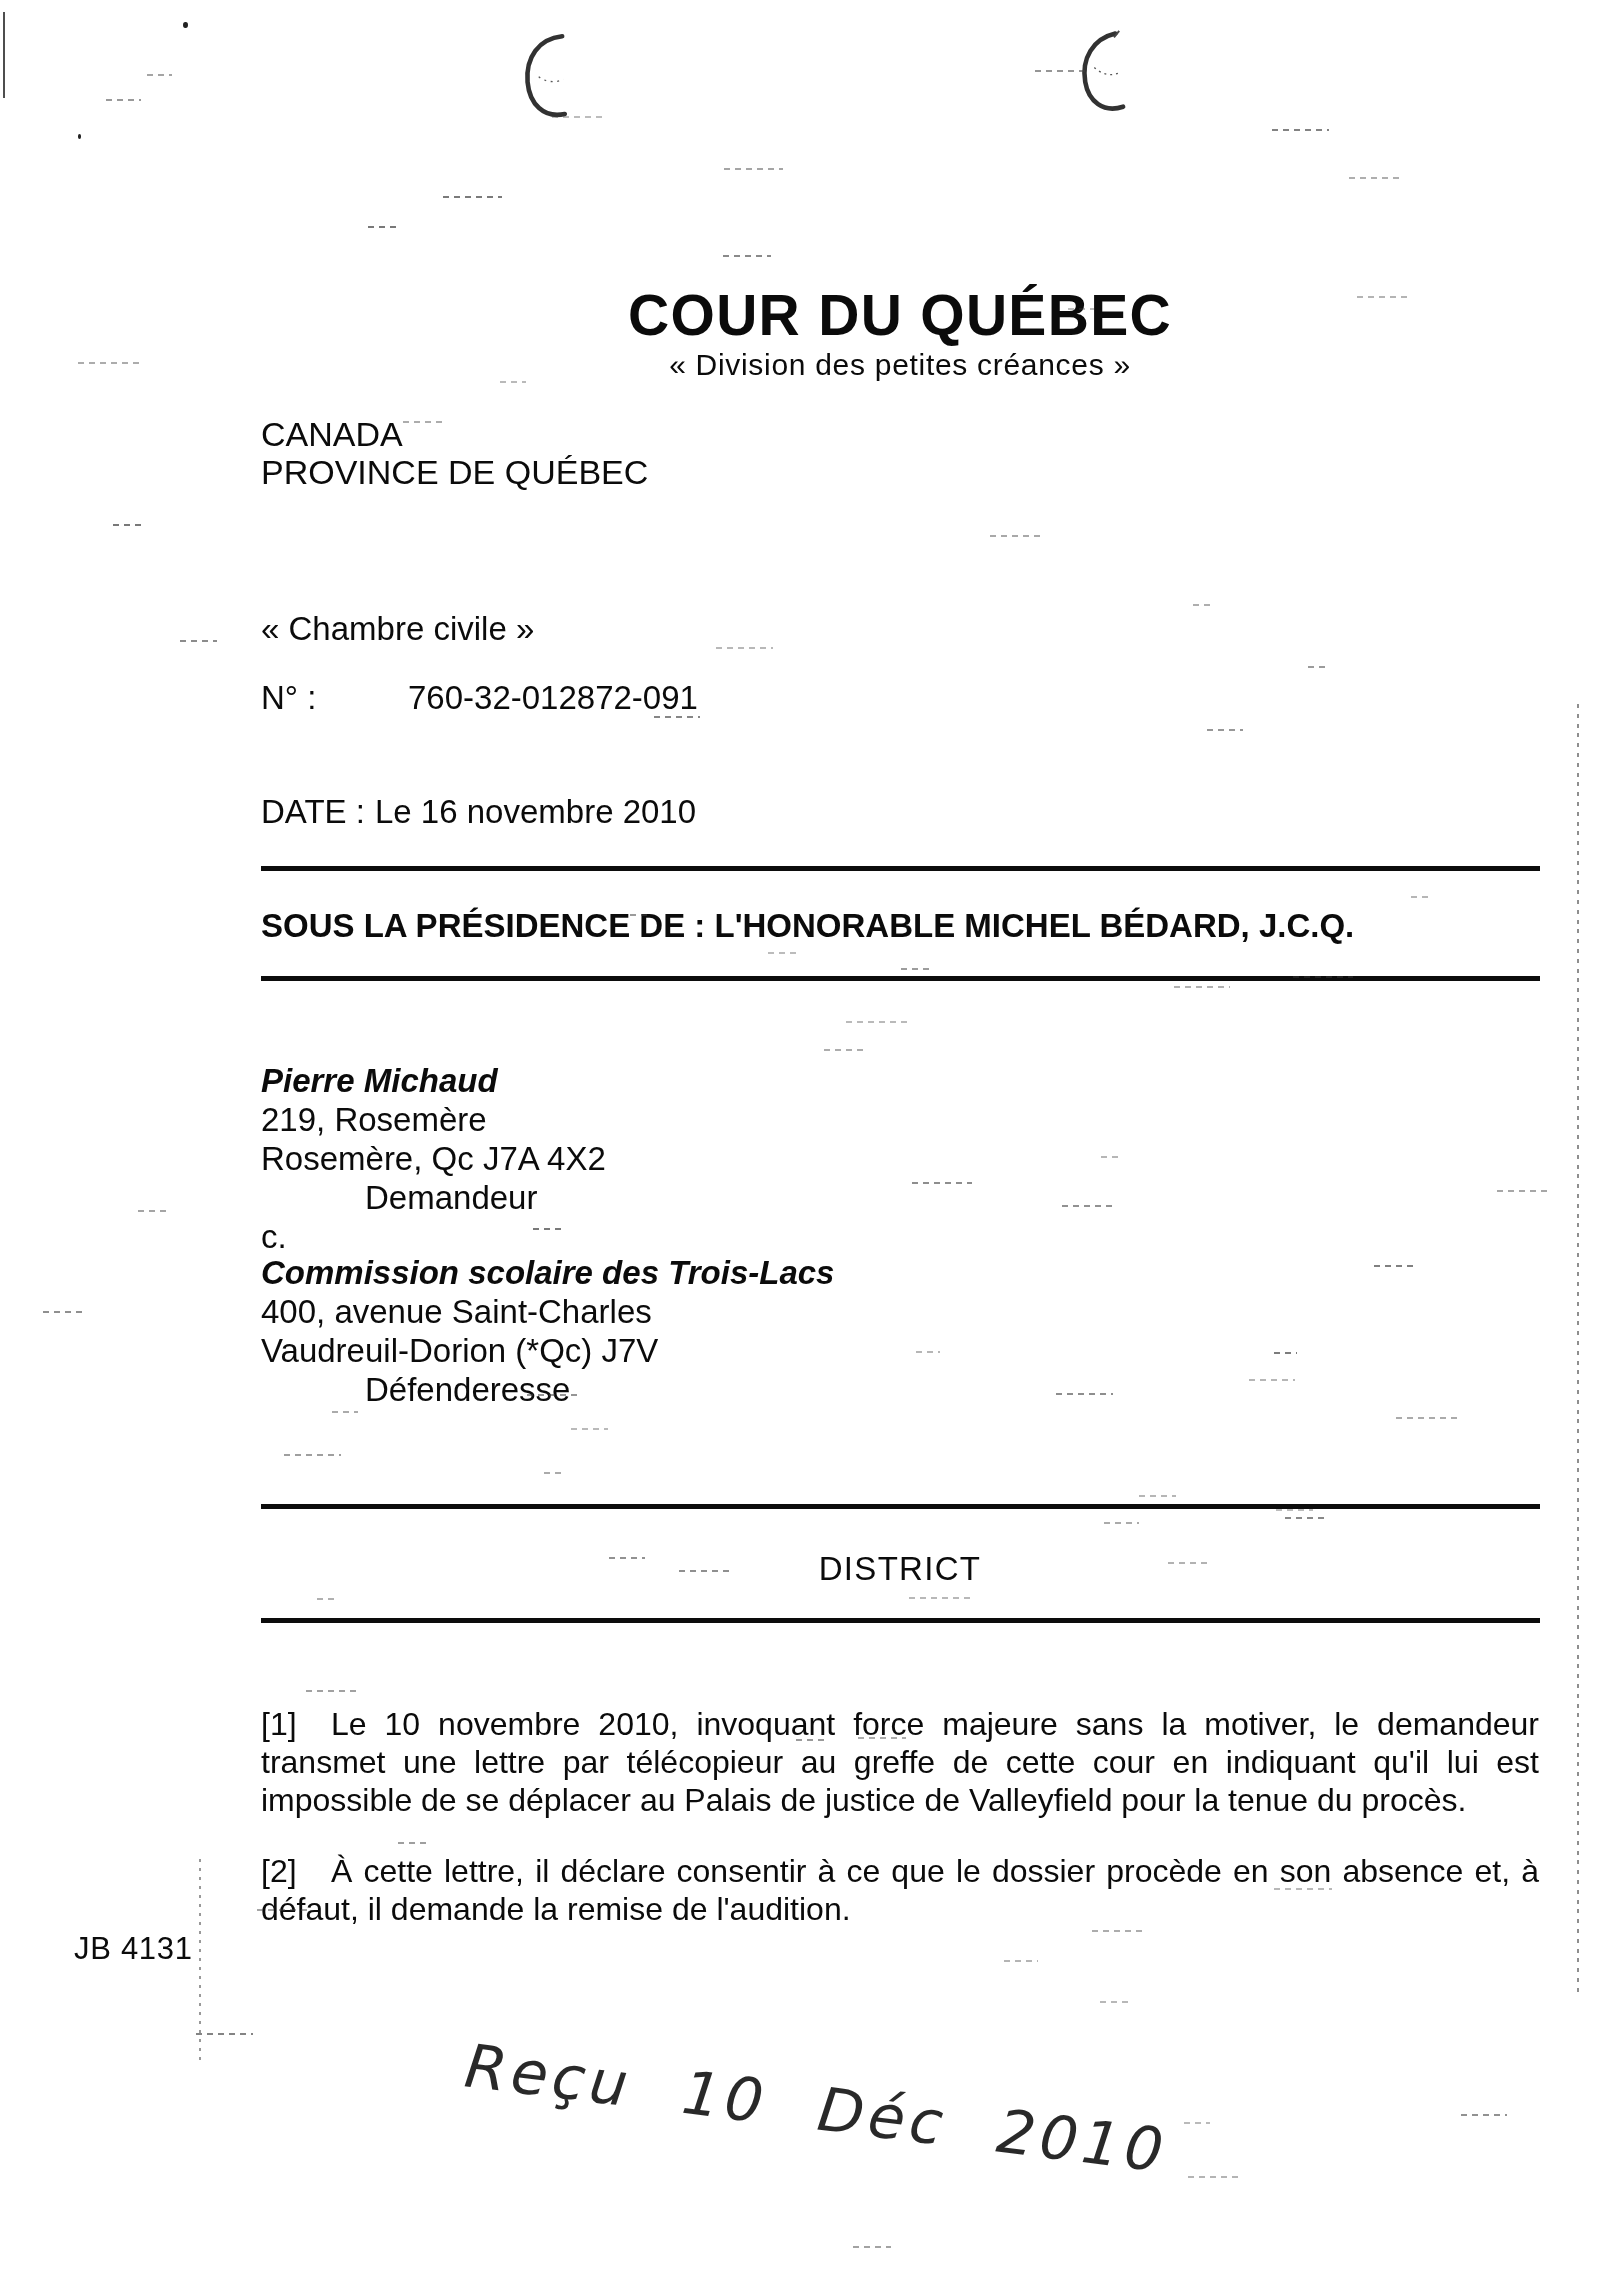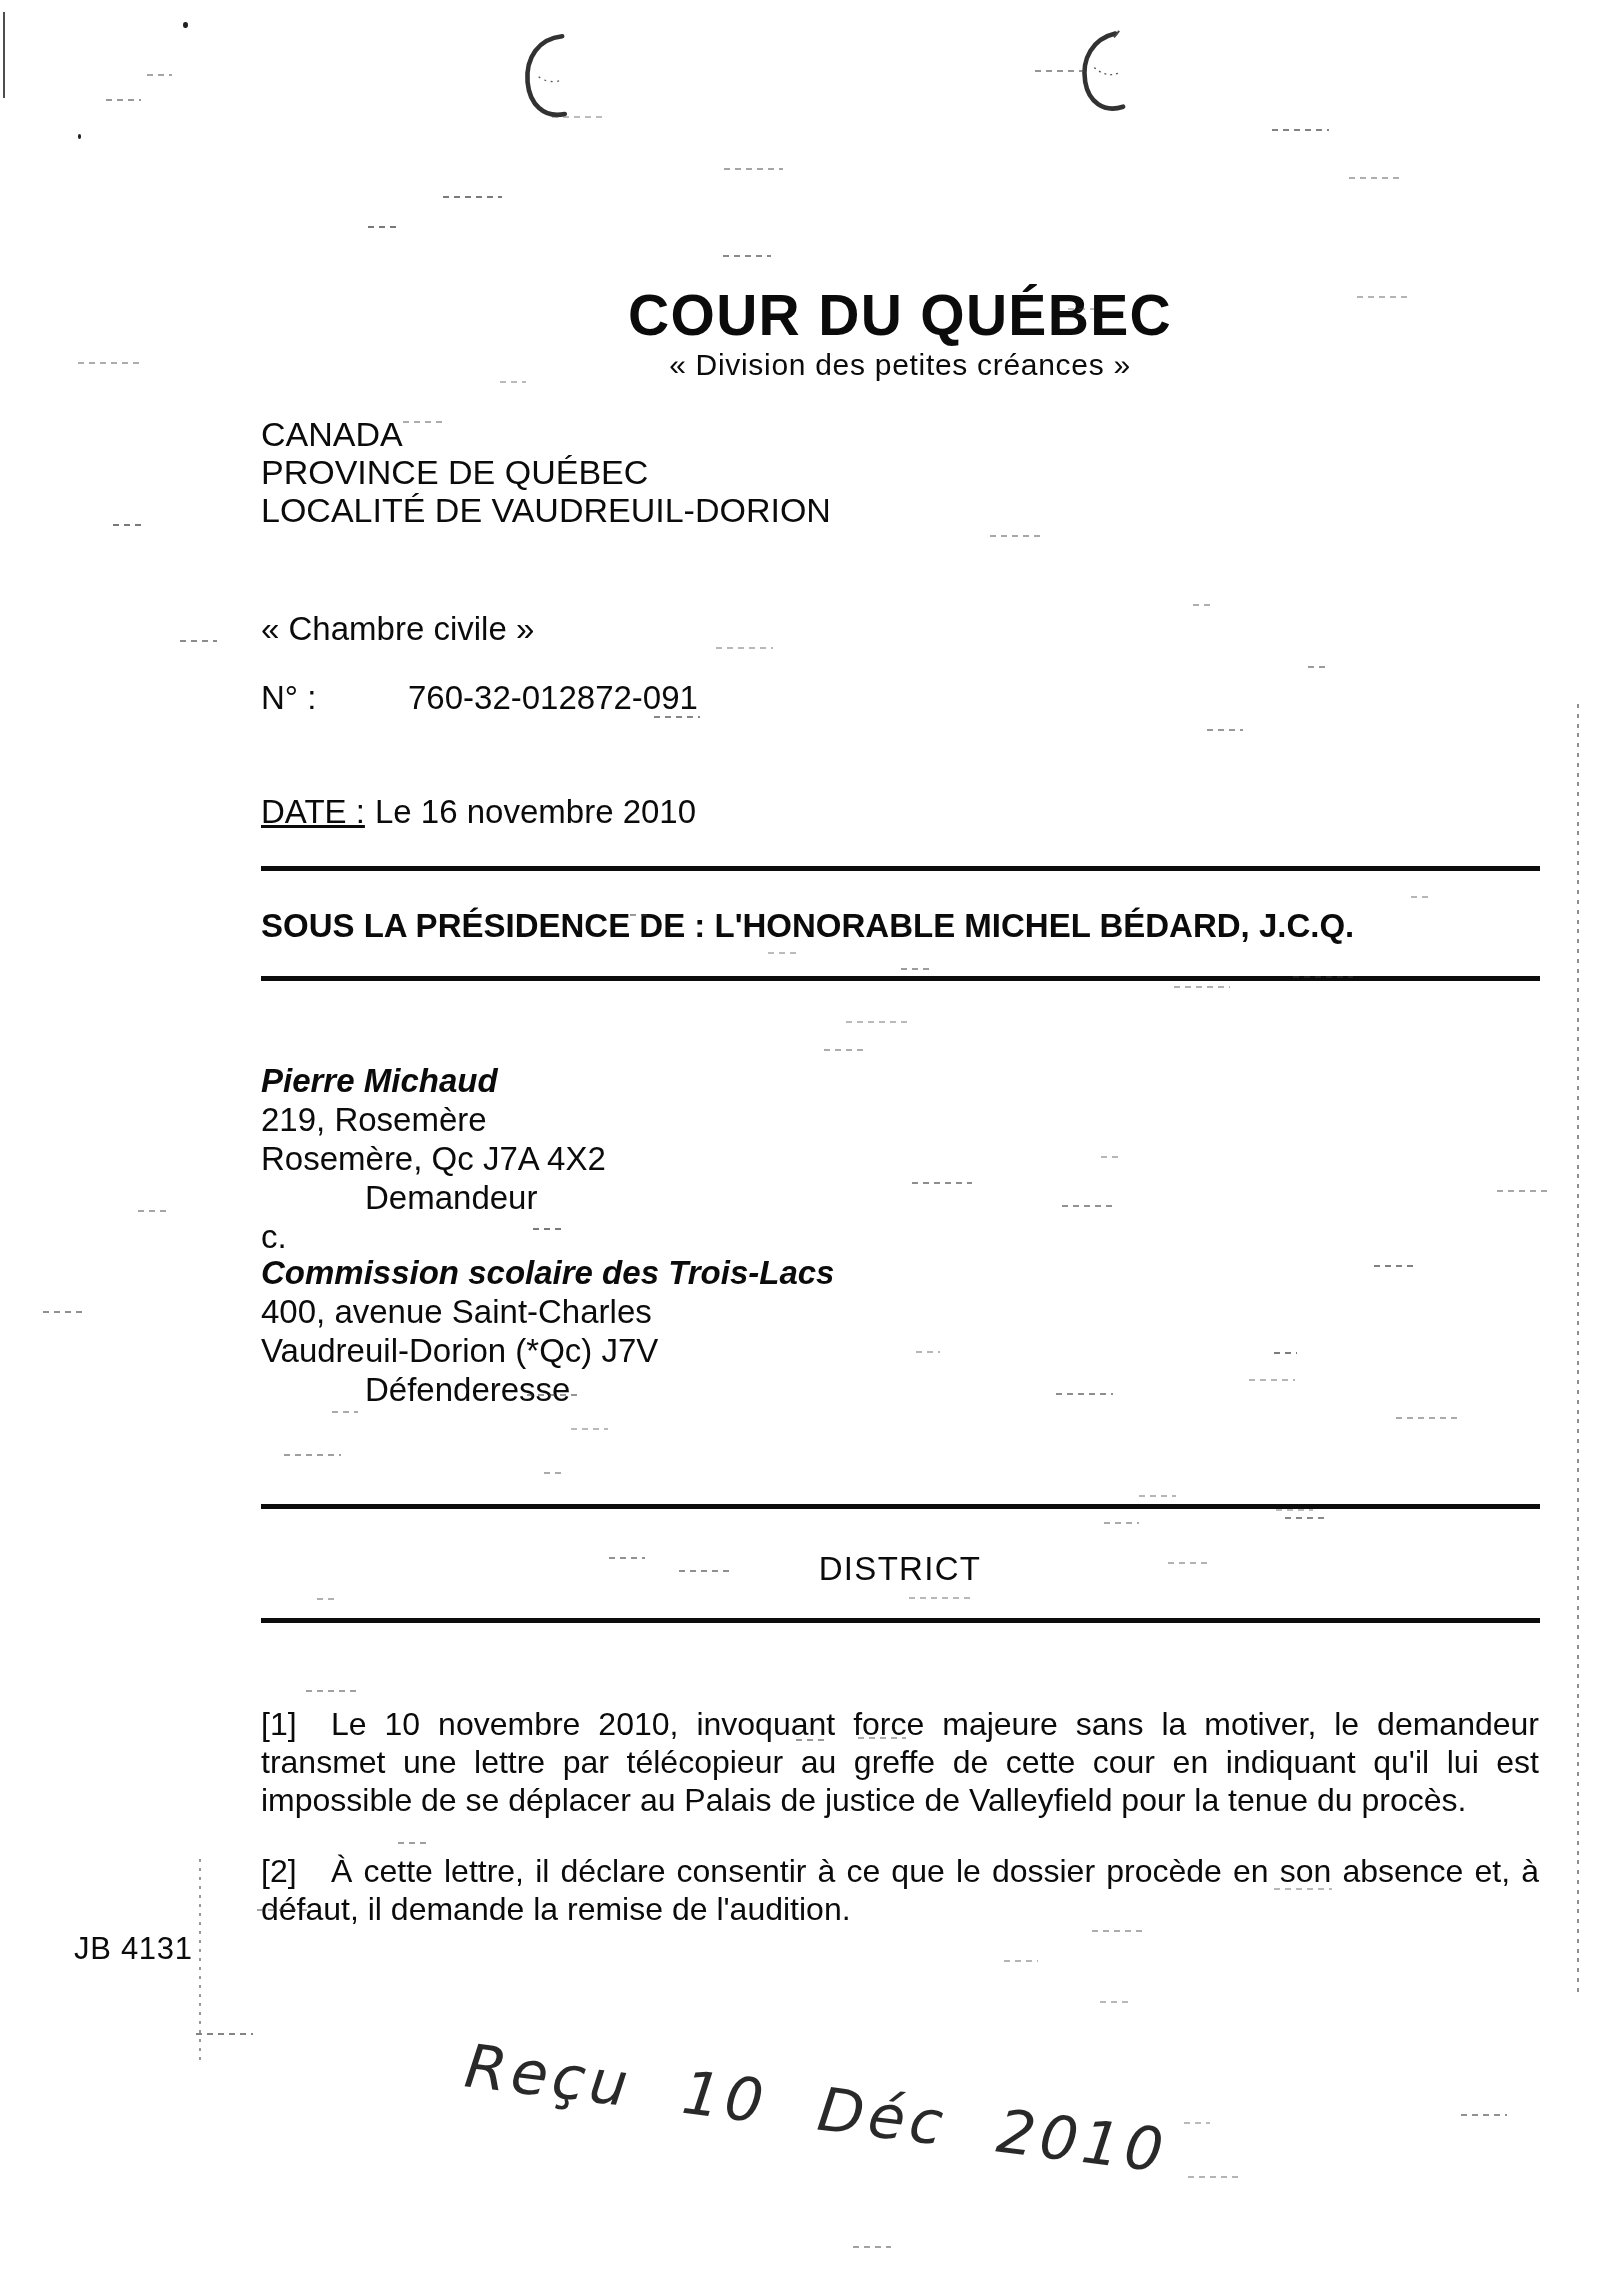--- a/index.html
+++ b/index.html
@@ -21,21 +21,21 @@
     top:348px;font-size:30px;letter-spacing:0.7px;
   }
   .jurisdiction{
     top:415px;font-size:34px;line-height:38px;
   }
   .chamber{top:610px;font-size:33px;}
   .row-line{font-size:33px;}
   .case-number-row{top:679px;}
   .date-row{top:793px;}
   .lbl-n{display:inline-block;width:147px;}
-  .lbl-d{display:inline-block;width:114px;text-decoration:underline;}
+  .lbl-d{display:inline-block;width:114px;}
   .rule{left:261px;width:1279px;height:4.6px;background:#0c0c0c;}
   .rule-1{top:866px;}
   .rule-2{top:976px;}
   .rule-3{top:1504px;}
   .rule-4{top:1618px;}
   .presiding{top:907px;font-size:33px;font-weight:bold;}
   .party{font-size:33px;line-height:39px;}
   .party .name{font-weight:bold;font-style:italic;}
   .party .role{padding-left:104px;}
   .plaintiff{top:1061px;}
@@ -97,21 +97,20 @@
     <path d="M 28 62 C 38 72 54 76 66 70" fill="none" stroke="#444" stroke-width="2" stroke-dasharray="3 6"></path>
     <path d="M 58 16 L 66 6" fill="none" stroke="#333" stroke-width="3"></path>
   </svg>
 
   <div class="abs col center court-title">COUR DU QUÉBEC</div>
   <div class="abs col center division">« Division des petites créances »</div>
 
   <div class="abs col jurisdiction">
     <div>CANADA</div>
     <div>PROVINCE DE QUÉBEC</div>
-    <div>LOCALITÉ DE VAUDREUIL-DORION</div>
   </div>
 
   <div class="abs col row-line chamber">« Chambre civile »</div>
 
   <div class="abs col row-line case-number-row">
     <span class="lbl-n">N° :</span><span>760-32-012872-091</span>
   </div>
 
   <div class="abs col row-line date-row">
     <span class="lbl-d">DATE :</span><span>Le 16 novembre 2010</span>

